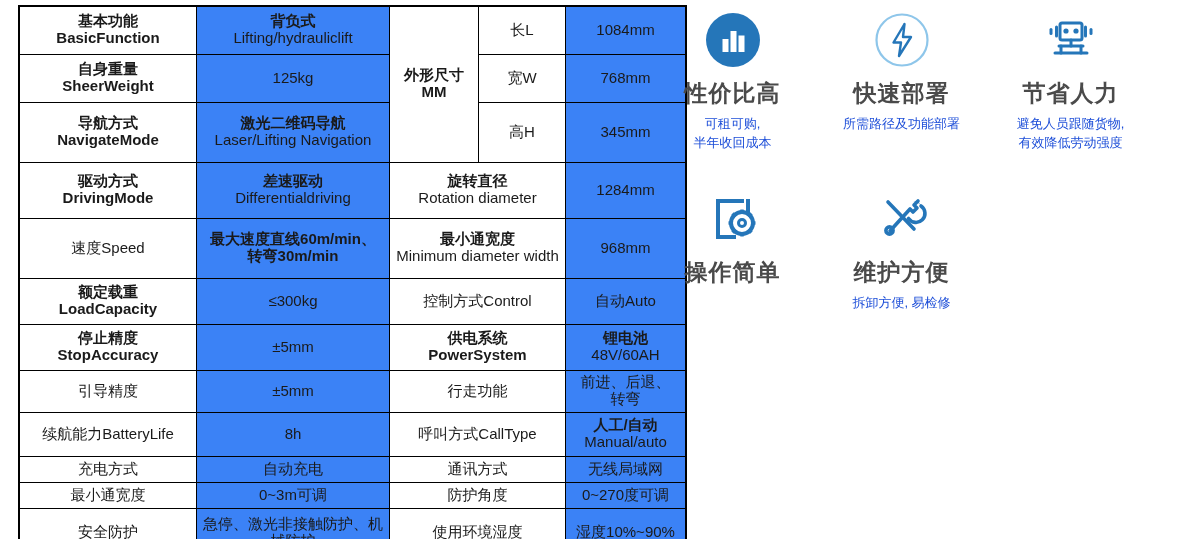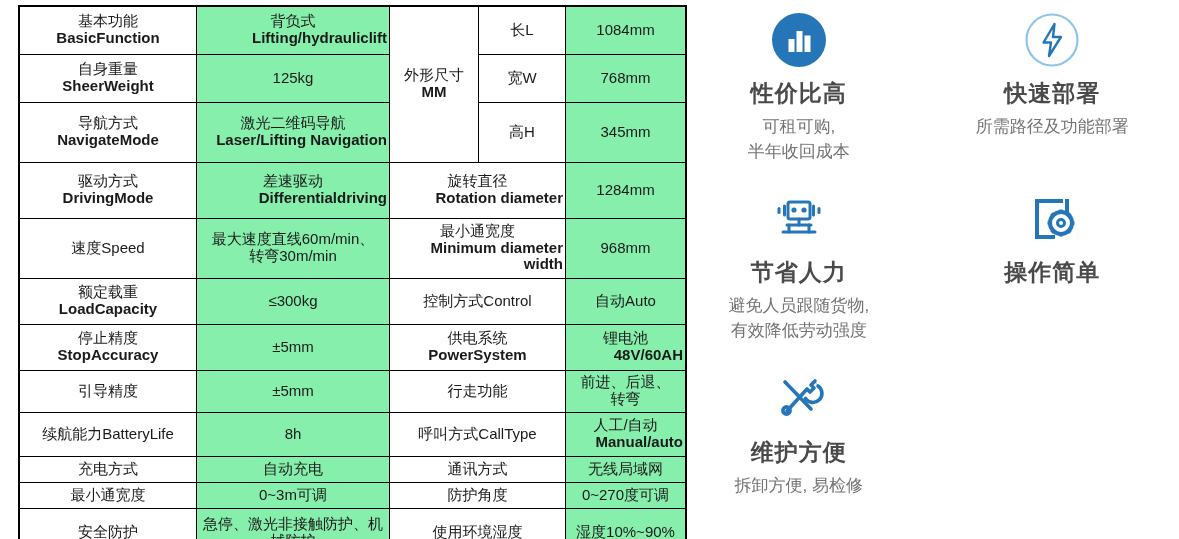--- a/index.html
+++ b/index.html
@@ -21,46 +21,46 @@
   }
   table.spec td{
     border:1.4px solid #000;
     text-align:center;
     vertical-align:middle;
     padding:1px 2px;
     color:#1a1a1a;
     line-height:1.12;
     font-size:15px;
   }
-  td.blue{background:#86efac;}
+  td.blue{background:#3b82f6;}
   td.white{background:#ffffff;}
-  .cn{display:block;font-weight:400;}
+  .cn{display:block;font-weight:700;}
   .en{display:block;font-weight:700;}
-  .en-n{display:block;font-weight:700;text-align:right;}
+  .en-n{display:block;font-weight:400;}
   .sm{font-size:14.5px;}
 
   
   .cards{
-    position:absolute;left:672px;top:0;width:507px;height:539px;
+    position:absolute;left:648px;top:0;width:507px;height:539px;
     display:grid;
-    grid-template-columns:1fr 1fr;
+    grid-template-columns:1fr 1fr 1fr;
     grid-template-rows:179px 180px 180px;
   }
   .card{
     display:flex;flex-direction:column;align-items:center;justify-content:flex-start;
     padding-top:8px;
     text-align:center;
   }
   .card .ico{height:64px;display:flex;align-items:center;justify-content:center;margin-bottom:6px;}
   .card .ttl{
     font-size:23px;font-weight:700;color:#4a4a4a;letter-spacing:1px;
     margin-bottom:6px;
   }
   .card .sub{
-    font-size:17px;color:#737373;line-height:1.45;font-weight:400;
+    font-size:13px;color:#1d4ed8;line-height:1.45;font-weight:400;
   }
   .card .sub span{display:block;}
 </style>
 </head>
 <body>
 
 <div class="page">
 
   <div class="spec-wrap">
     <table class="spec">

